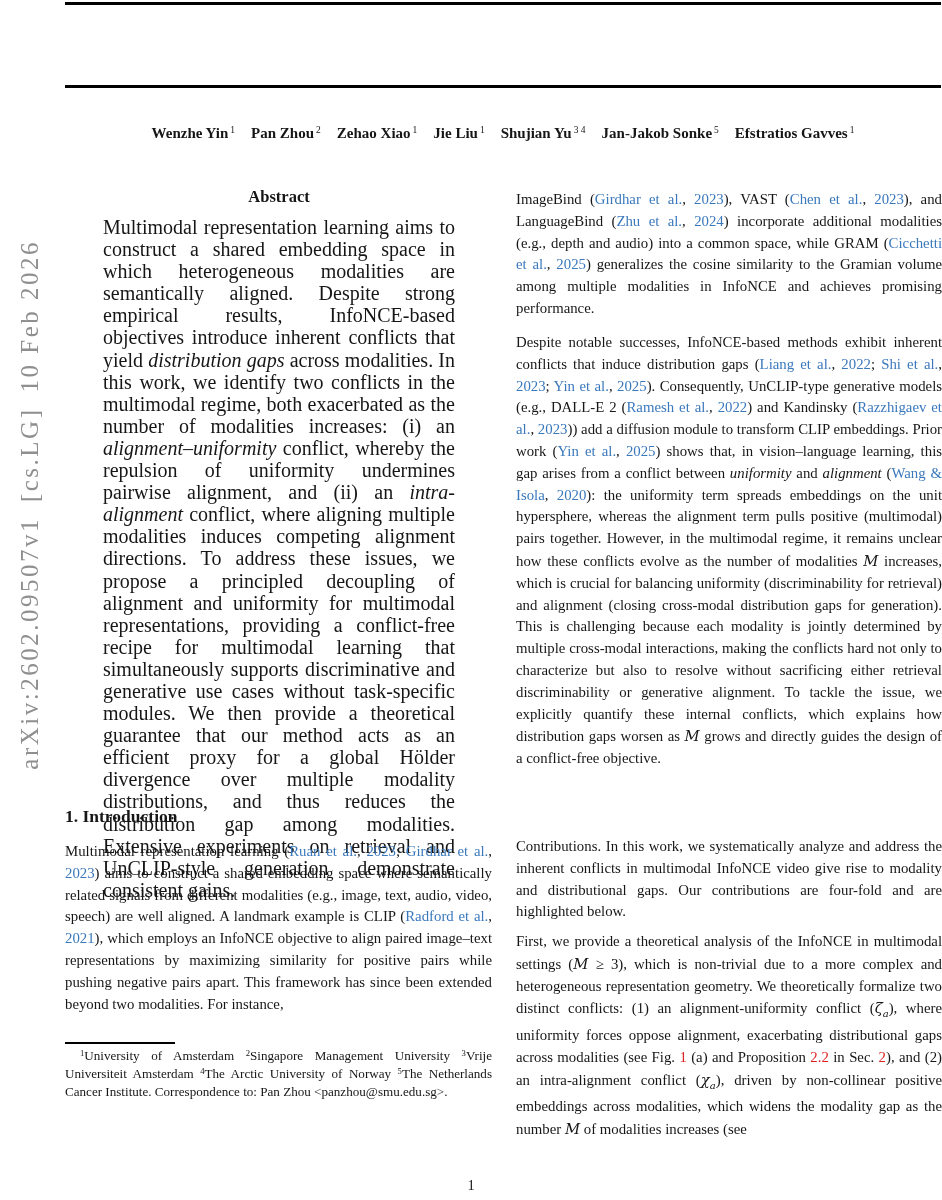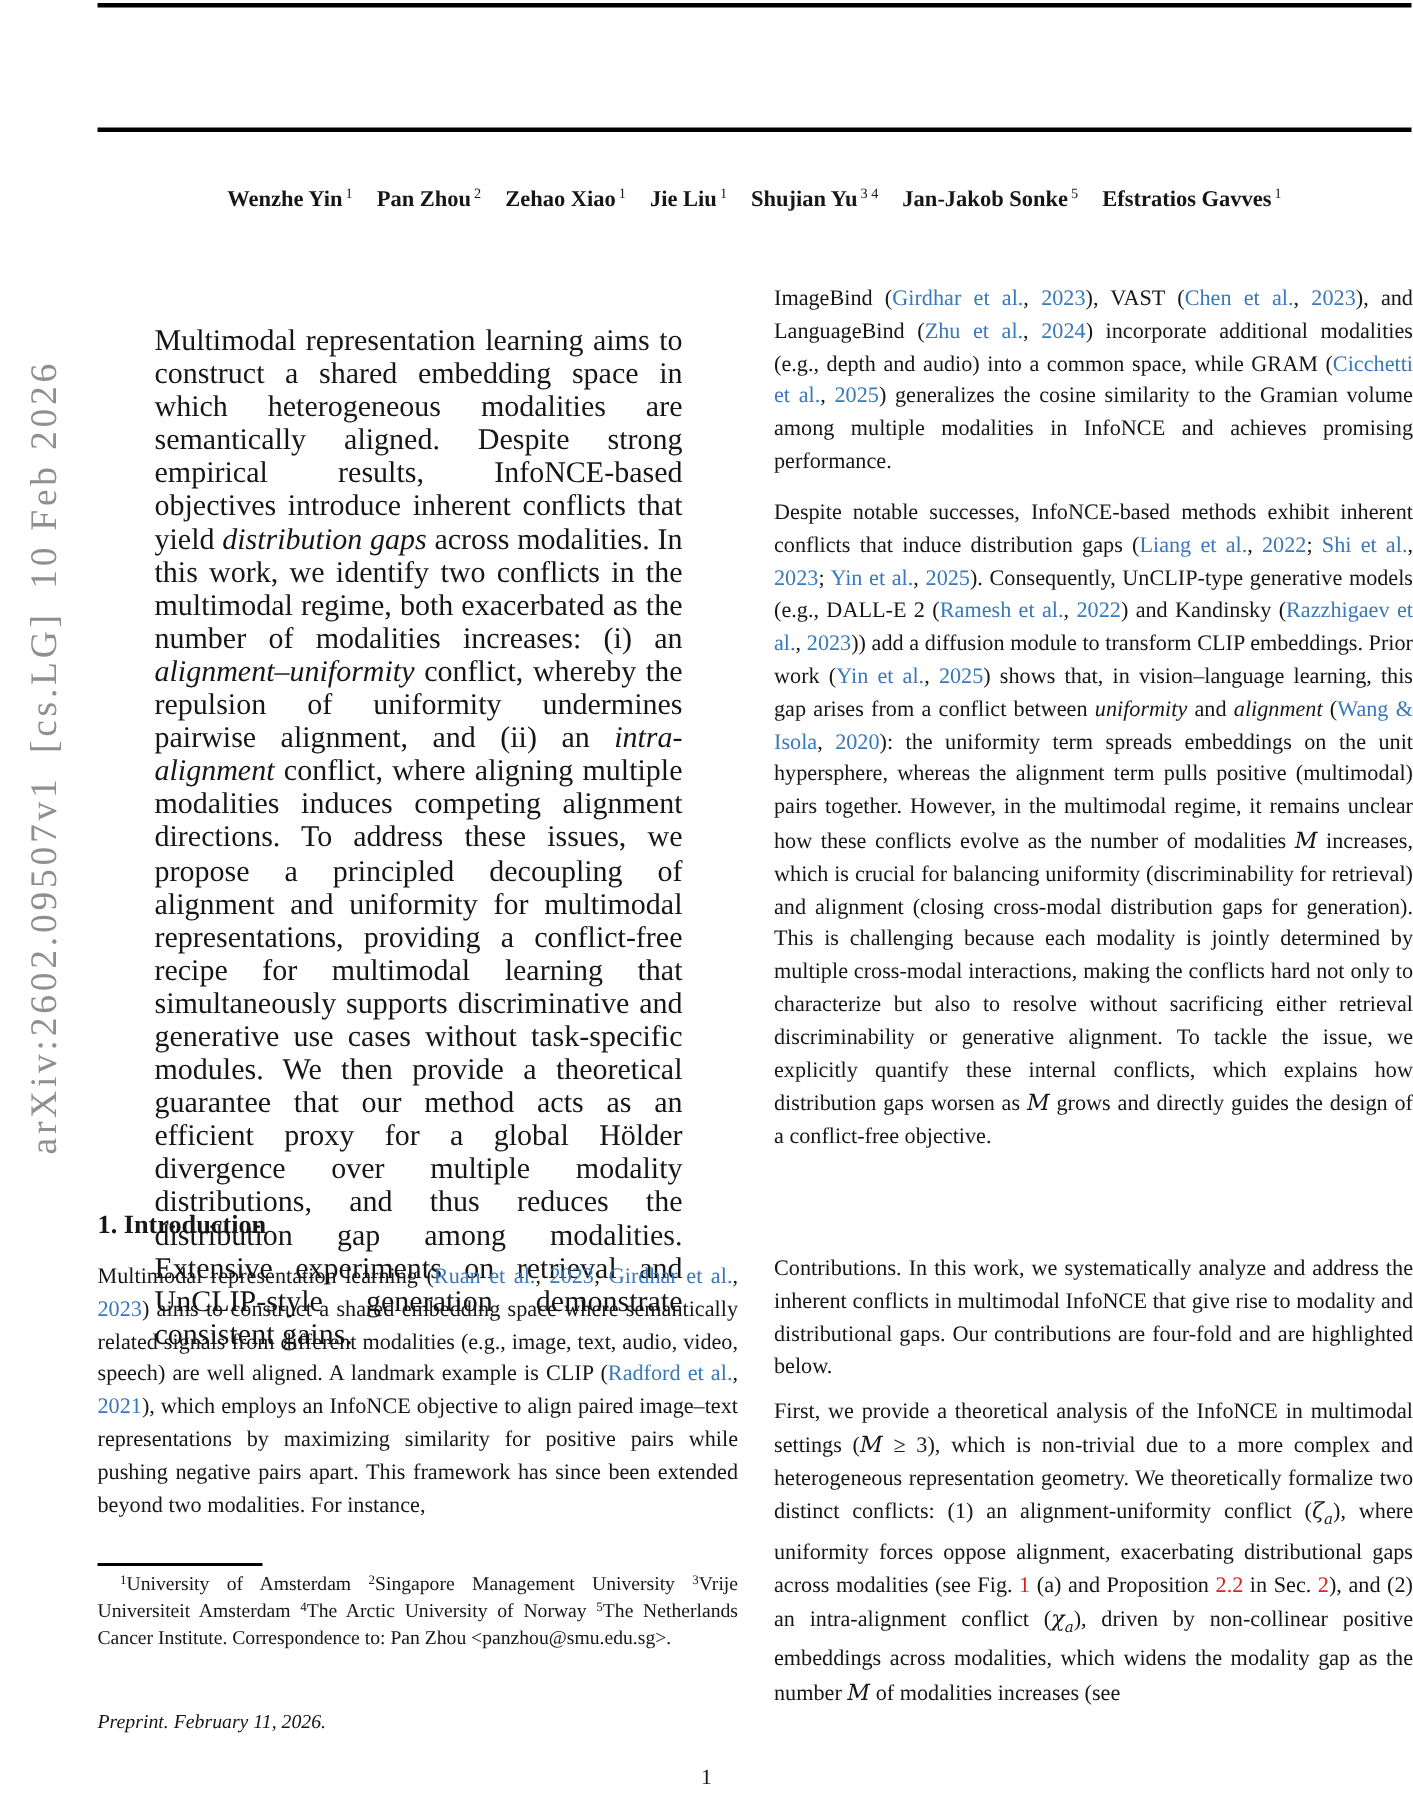--- a/index.html
+++ b/index.html
@@ -83,29 +83,29 @@
 
 <div class="page">
 
   <div class="watermark">arXiv:2602.09507v1 [cs.LG] 10 Feb 2026</div>
 
   <div class="rule rule-top"></div>
   <div class="rule rule-mid"></div>
 
   <div class="author-list"><span class="author"><span>Wenzhe Yin</span><span class="author-sup">1</span></span><span class="author"><span>Pan Zhou</span><span class="author-sup">2</span></span><span class="author"><span>Zehao Xiao</span><span class="author-sup">1</span></span><span class="author"><span>Jie Liu</span><span class="author-sup">1</span></span><span class="author"><span>Shujian Yu</span><span class="author-sup">3 4</span></span><span class="author"><span>Jan-Jakob Sonke</span><span class="author-sup">5</span></span><span class="author"><span>Efstratios Gavves</span><span class="author-sup">1</span></span></div>
 
+  <div class="abstract-heading">Abstract</div>
   <div class="abstract-body"><span>Multimodal representation learning aims to construct a shared embedding space in which heterogeneous modalities are semantically aligned. Despite strong empirical results, InfoNCE-based objectives introduce inherent conflicts that yield </span><span class="seg-i">distribution gaps</span><span> across modalities. In this work, we identify two conflicts in the multimodal regime, both exacerbated as the number of modalities increases: (i) an </span><span class="seg-i">alignment–uniformity</span><span> conflict, whereby the repulsion of uniformity undermines pairwise alignment, and (ii) an </span><span class="seg-i">intra-alignment</span><span> conflict, where aligning multiple modalities induces competing alignment directions. To address these issues, we propose a principled decoupling of alignment and uniformity for multimodal representations, providing a conflict-free recipe for multimodal learning that simultaneously supports discriminative and generative use cases without task-specific modules.  We then provide a theoretical guarantee that our method acts as an efficient proxy for a global Hölder divergence over multiple modality distributions, and thus reduces the distribution gap among modalities. Extensive experiments on retrieval and UnCLIP-style generation demonstrate consistent gains.</span></div>
 
   <div class="section-heading">1. Introduction</div>
   <div class="body-par intro-par"><span>Multimodal representation learning (</span><span class="seg-link">Ruan et al.</span><span>, </span><span class="seg-link">2023</span><span>; </span><span class="seg-link">Girdhar et al.</span><span>, </span><span class="seg-link">2023</span><span>) aims to construct a shared embedding space where semantically related signals from different modalities (e.g., image, text, audio, video, speech) are well aligned. A landmark example is CLIP (</span><span class="seg-link">Radford et al.</span><span>, </span><span class="seg-link">2021</span><span>), which employs an InfoNCE objective to align paired image–text representations by maximizing similarity for positive pairs while pushing negative pairs apart.  This framework has since been extended beyond two modalities. For instance,</span></div>
 
   <div class="rule footnote-rule"></div>
   <div class="footnote"><span class="seg-sup">1</span><span>University of Amsterdam </span><span class="seg-sup">2</span><span>Singapore Management University </span><span class="seg-sup">3</span><span>Vrije Universiteit Amsterdam </span><span class="seg-sup">4</span><span>The Arctic University of Norway </span><span class="seg-sup">5</span><span>The Netherlands Cancer Institute.  Correspondence to: Pan Zhou &lt;panzhou@smu.edu.sg&gt;.</span></div>
-  <div class="preprint">Preprint. February 11, 2026.</div>
 
   <div class="body-par rp1"><span>ImageBind (</span><span class="seg-link">Girdhar et al.</span><span>, </span><span class="seg-link">2023</span><span>), VAST (</span><span class="seg-link">Chen et al.</span><span>, </span><span class="seg-link">2023</span><span>), and LanguageBind (</span><span class="seg-link">Zhu et al.</span><span>, </span><span class="seg-link">2024</span><span>) incorporate additional modalities (e.g., depth and audio) into a common space, while GRAM (</span><span class="seg-link">Cicchetti et al.</span><span>, </span><span class="seg-link">2025</span><span>) generalizes the cosine similarity to the Gramian volume among multiple modalities in InfoNCE and achieves promising performance.</span></div>
   <div class="body-par rp2"><span>Despite notable successes, InfoNCE-based methods exhibit inherent conflicts that induce distribution gaps (</span><span class="seg-link">Liang et al.</span><span>, </span><span class="seg-link">2022</span><span>; </span><span class="seg-link">Shi et al.</span><span>, </span><span class="seg-link">2023</span><span>; </span><span class="seg-link">Yin et al.</span><span>, </span><span class="seg-link">2025</span><span>).  Consequently, UnCLIP-type generative models (e.g., DALL-E 2 (</span><span class="seg-link">Ramesh et al.</span><span>, </span><span class="seg-link">2022</span><span>) and Kandinsky (</span><span class="seg-link">Razzhigaev et al.</span><span>, </span><span class="seg-link">2023</span><span>)) add a diffusion module to transform CLIP embeddings.  Prior work (</span><span class="seg-link">Yin et al.</span><span>, </span><span class="seg-link">2025</span><span>) shows that, in vision–language learning, this gap arises from a conflict between </span><span class="seg-i">uniformity</span><span> and </span><span class="seg-i">alignment</span><span> (</span><span class="seg-link">Wang &amp; Isola</span><span>, </span><span class="seg-link">2020</span><span>): the uniformity term spreads embeddings on the unit hypersphere, whereas the alignment term pulls positive (multimodal) pairs together. However, in the multimodal regime, it remains unclear how these conflicts evolve as the number of modalities </span><span class="seg-m">M</span><span> increases, which is crucial for balancing uniformity (discriminability for retrieval) and alignment (closing cross-modal distribution gaps for generation).  This is challenging because each modality is jointly determined by multiple cross-modal interactions, making the conflicts hard not only to characterize but also to resolve without sacrificing either retrieval discriminability or generative alignment. To tackle the issue, we explicitly quantify these internal conflicts, which explains how distribution gaps worsen as </span><span class="seg-m">M</span><span> grows and directly guides the design of a conflict-free objective.</span></div>
-  <div class="body-par rp3"><span class="seg-b">Contributions.</span><span> In this work, we systematically analyze and address the inherent conflicts in multimodal InfoNCE that give rise to modality and distributional gaps. Our contributions are four-fold and are highlighted below.</span></div>
+  <div class="body-par rp3"><span class="seg-b">Contributions.</span><span> In this work, we systematically analyze and address the inherent conflicts in multimodal InfoNCE video give rise to modality and distributional gaps. Our contributions are four-fold and are highlighted below.</span></div>
   <div class="body-par rp4"><span>First, we provide a theoretical analysis of the InfoNCE in multimodal settings (</span><span class="seg-m">M</span><span> ≥ 3), which is non-trivial due to a more complex and heterogeneous representation geometry. We theoretically formalize two distinct conflicts:  (1) an alignment-uniformity conflict (</span><span class="seg-m">ζ</span><span class="seg-msub">a</span><span>), where uniformity forces oppose alignment, exacerbating distributional gaps across modalities (see Fig. </span><span class="seg-ref">1</span><span> (a) and Proposition </span><span class="seg-ref">2.2</span><span> in Sec. </span><span class="seg-ref">2</span><span>), and (2) an intra-alignment conflict (</span><span class="seg-m">χ</span><span class="seg-msub">a</span><span>), driven by non-collinear positive embeddings across modalities, which widens the modality gap as the number </span><span class="seg-m">M</span><span> of modalities increases (see</span></div>
 
   <div class="page-number">1</div>
 
 </div>
 
 </body></html>

